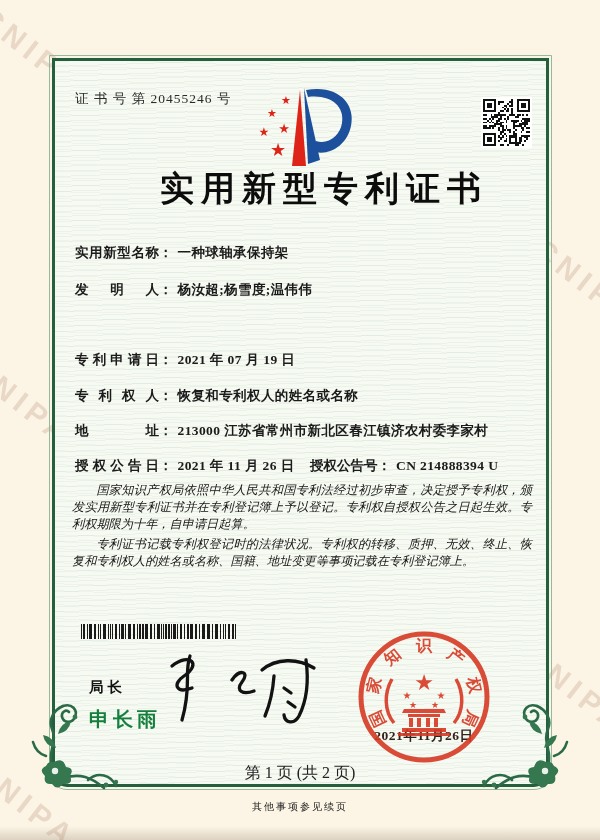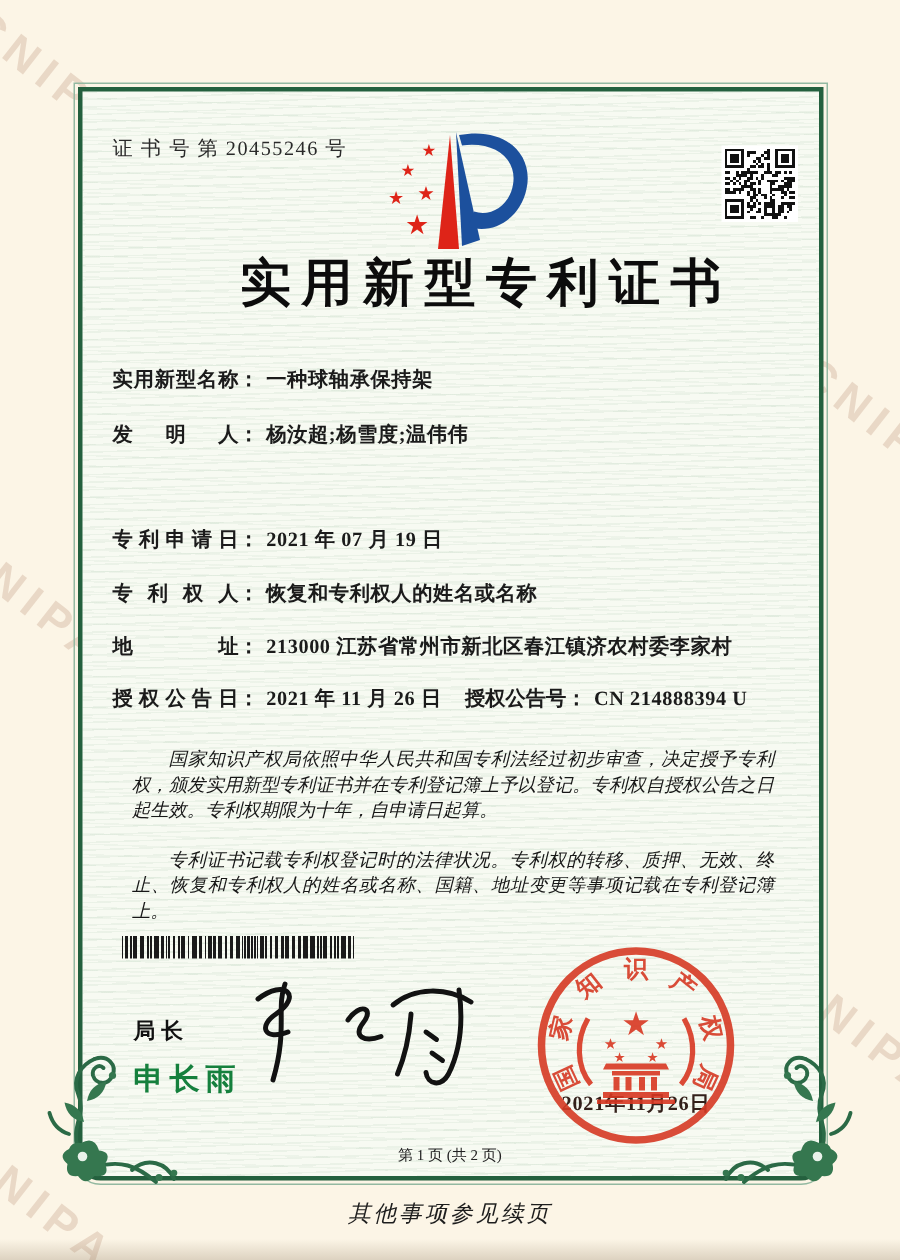--- a/index.html
+++ b/index.html
@@ -30,38 +30,38 @@
   .field-row{position:absolute;left:75px;width:460px;font-size:13.5px;font-weight:600;
       color:#1b1b1b;white-space:nowrap;z-index:3;}
   .f-label{display:inline-block;width:84px;text-align:justify;text-align-last:justify;}
   .f-colon{display:inline-block;margin-right:5px;}
   .f-value{letter-spacing:.4px;}
   .grant-no{position:absolute;left:235px;top:0;}
   .grant-no .f-label2{display:inline-block;}
   
   .legal{position:absolute;left:72px;top:482px;width:460px;z-index:3;
       font-size:12.2px;line-height:17px;font-style:italic;text-align:justify;color:#171717;}
-  .legal p{margin:16px;text-indent:2em;}
+  .legal p{margin:0;text-indent:2em;}
   .legal p+p{margin-top:3px;}
   
   .barcode{position:absolute;left:75px;top:624px;z-index:3;}
   
   .signer-title{position:absolute;left:89px;top:678px;font-family:Liberation Serif, serif;
       font-weight:bold;font-size:14.5px;letter-spacing:4px;color:#111;z-index:3;}
   .signer-name{position:absolute;left:89px;top:706px;font-family:"Liberation Sans","DejaVu Sans",sans-serif;
       font-weight:bold;font-size:20px;letter-spacing:4px;color:#15803d;z-index:3;}
   .signature{position:absolute;left:146px;top:650px;z-index:4;}
   
   .seal-date{position:absolute;left:352px;top:727px;width:144px;text-align:center;
       font-size:13.5px;font-weight:bold;color:#33201a;letter-spacing:.5px;z-index:3;}
   .seal{position:absolute;left:354px;top:627px;z-index:4;opacity:.9;}
   
-  .page-num{position:absolute;left:0;top:763px;width:100%;text-align:center;font-size:10px;color:#222;z-index:3;}
-  .cont-note{position:absolute;left:0;top:800px;width:100%;text-align:center;font-size:15px;
-      font-style:italic;letter-spacing:2px;color:#1d1d1d;}
+  .page-num{position:absolute;left:0;top:763px;width:100%;text-align:center;font-size:16px;color:#222;z-index:3;}
+  .cont-note{position:absolute;left:0;top:800px;width:100%;text-align:center;font-size:10px;
+      letter-spacing:2px;color:#1d1d1d;}
   .page-curl{position:absolute;left:0;bottom:0;width:100%;height:14px;
       background:linear-gradient(180deg,rgba(0,0,0,0),rgba(140,120,95,.28));}
 </style>
 </head>
 <body>
 
 <div class="page">
 
   <div class="wm" style="left:-6px;top:0px;">CNIPA</div>
   <div class="wm light" style="left:162px;top:102px;">CNIPA</div>

